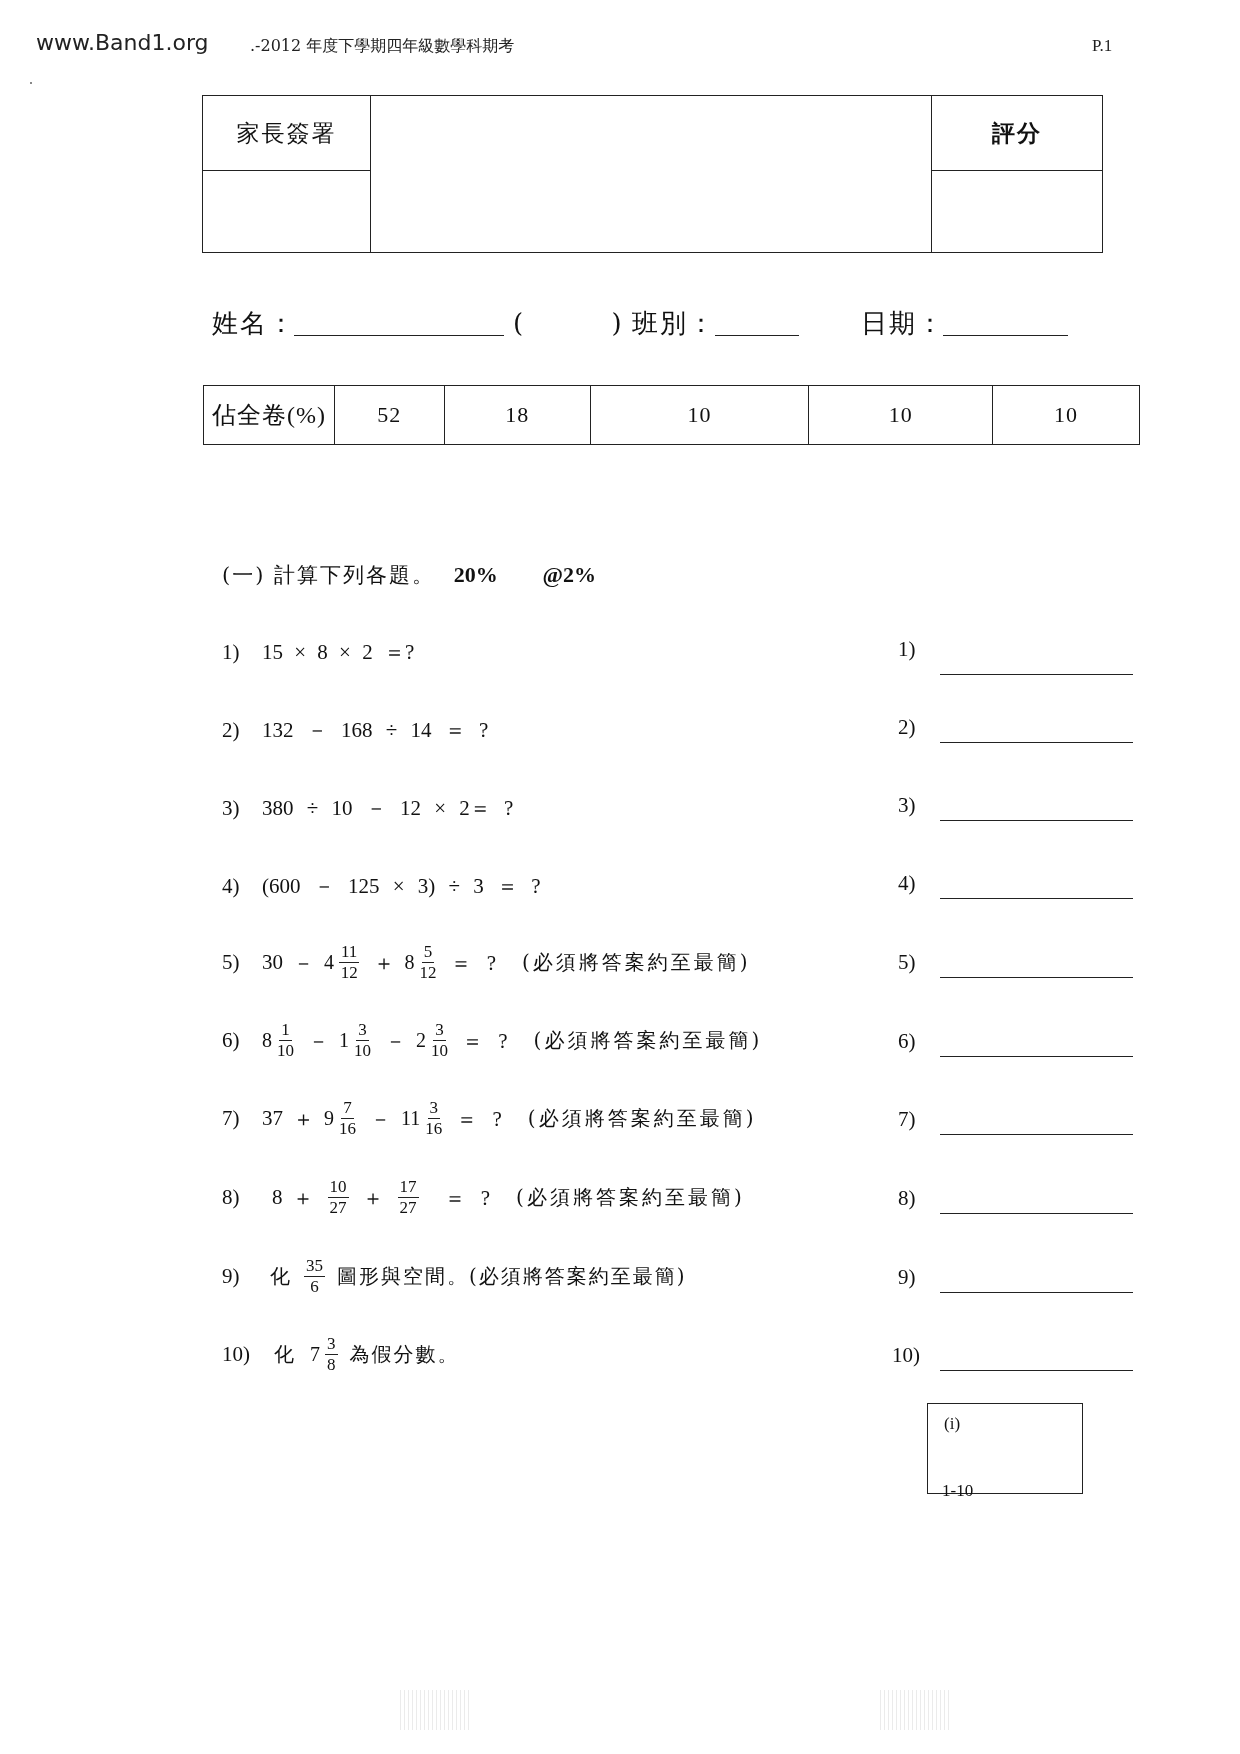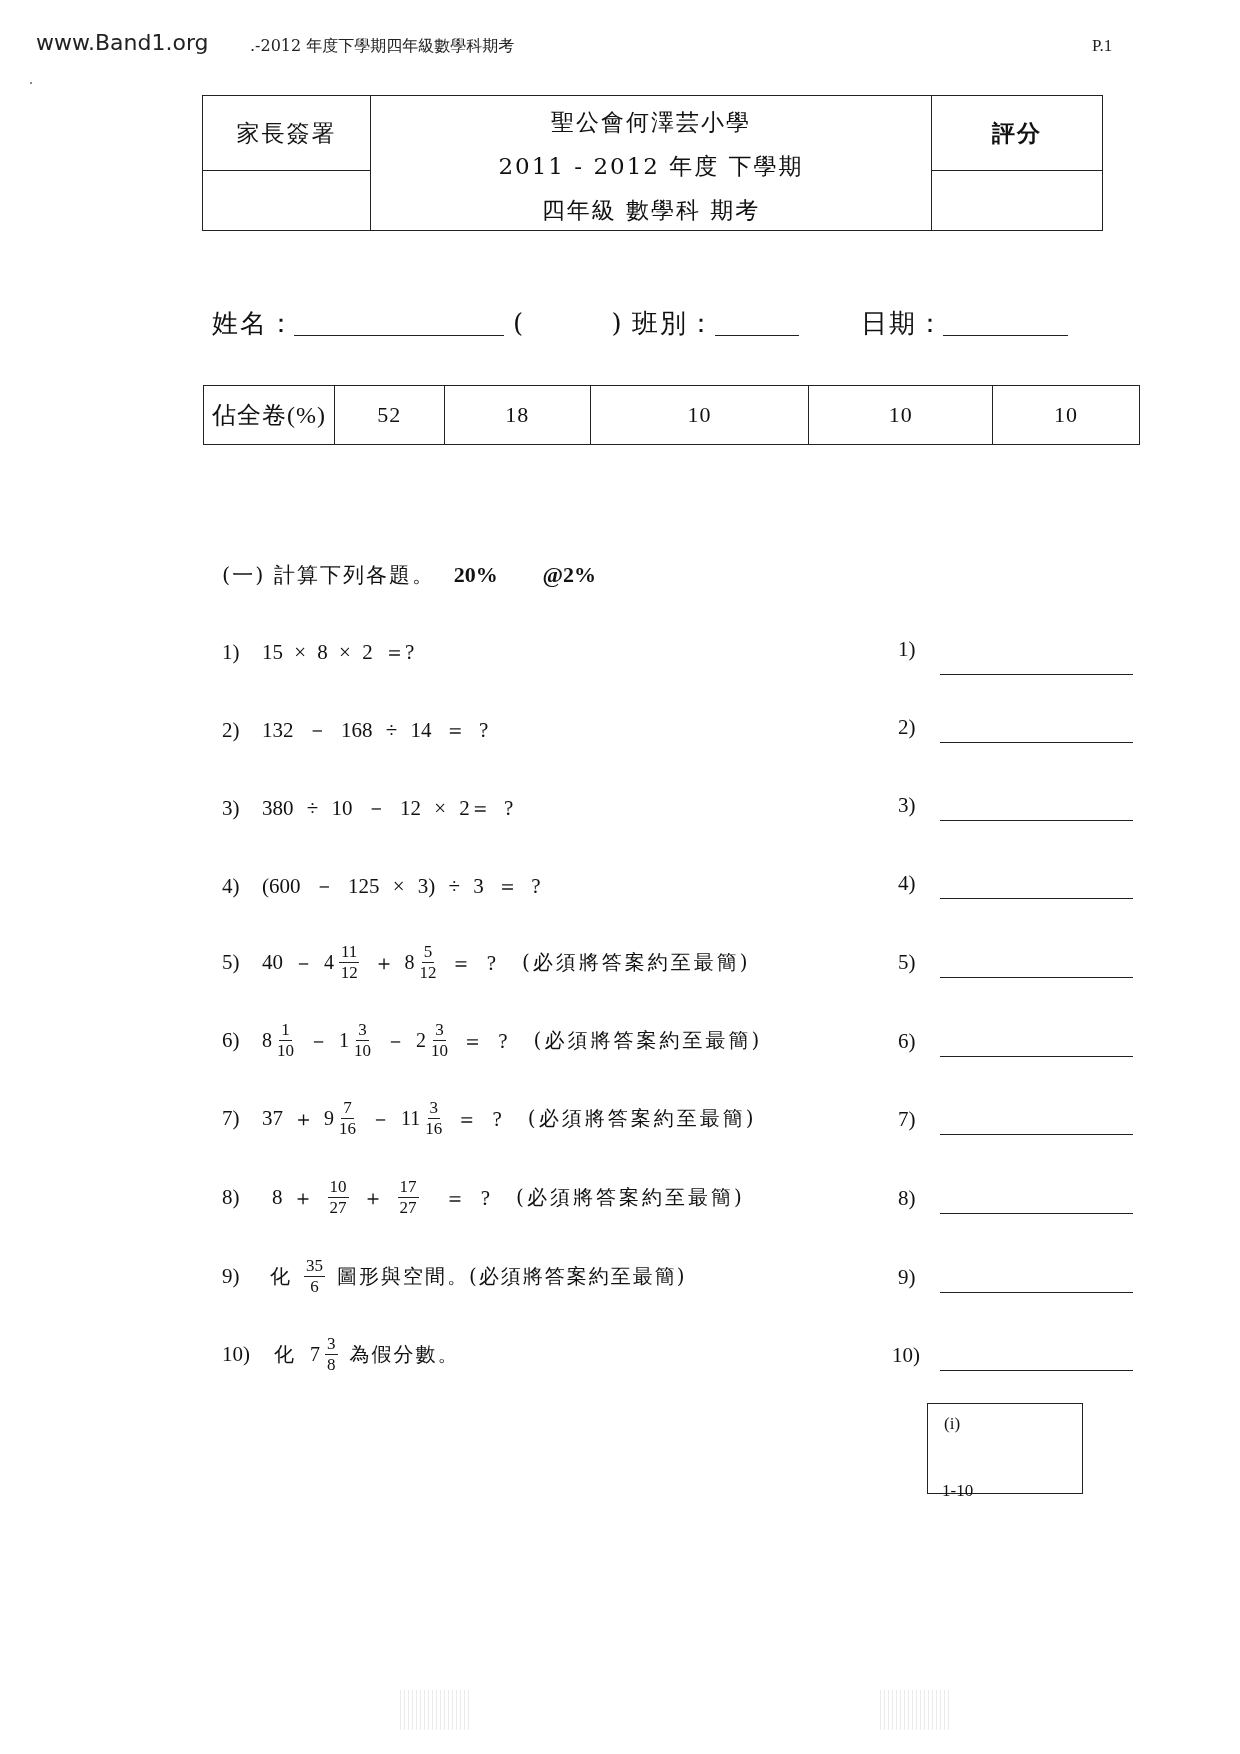--- a/index.html
+++ b/index.html
@@ -7,21 +7,21 @@
     width: 1240px; height: 1754px; position: relative; overflow: hidden;
     font-family: "DejaVu Serif", "Liberation Serif", serif; color: #111;
   }
   .abs { position: absolute; }
   .site { left: 36px; top: 30px; font-family: "DejaVu Sans", "Liberation Sans", sans-serif; font-size: 22px; color: #222; }
   .runhead { left: 250px; top: 36px; font-size: 16px; color: #222; }
   .page-no { left: 1092px; top: 36px; font-size: 17px; color: #222; font-family: "Liberation Serif", serif; }
   .speck { width: 2px; height: 2px; background: #888; }
 
   
-  .hdr { left: 202px; top: 95px; width: 901px; height: 136px; border: 1.5px solid #222; box-sizing: border-box; }
+  .hdr { left: 202px; top: 95px; width: 901px; height: 158px; border: 1.5px solid #222; box-sizing: border-box; }
   .hdr .col-l { position: absolute; left: 0; top: 0; width: 168px; height: 100%; border-right: 1.5px solid #222; box-sizing: border-box; }
   .hdr .col-r { position: absolute; right: 0; top: 0; width: 171px; height: 100%; border-left: 1.5px solid #222; box-sizing: border-box; font-weight: bold; }
   .hdr .cell-top { height: 75px; border-bottom: 1.5px solid #222; box-sizing: border-box; display: flex; align-items: center; justify-content: center; font-size: 23px; letter-spacing: 2px; }
   .hdr .cell-bot { height: 70px; }
   .hdr .center { position: absolute; left: 168px; right: 171px; top: 0; bottom: 0; text-align: center; }
   .hdr .center div { font-size: 23px; line-height: 44px; letter-spacing: 2px; }
   .hdr .center .l1 { margin-top: 4px; }
 
   
   .info { top: 306px; font-size: 26px; letter-spacing: 2px; }
@@ -65,25 +65,20 @@
 
 <div class="abs site">www.Band1.org</div>
 <div class="abs runhead">.-2012 年度下學期四年級數學科期考</div>
 <div class="abs page-no">P.1</div>
 <div class="abs speck" style="left:30px;top:82px"></div>
 
 <div class="abs hdr">
   <div class="col-l">
     <div class="cell-top">家長簽署</div>
     <div class="cell-bot"></div>
-  </div>
-  <div class="center">
-    <div class="l1">聖公會何澤芸小學</div>
-    <div>2011 - 2012 年度 下學期</div>
-    <div>四年級 數學科 期考</div>
   </div>
   <div class="col-r">
     <div class="cell-top">評分</div>
     <div class="cell-bot"></div>
   </div>
 </div>
 
 <div class="abs info" style="left:212px">姓名：</div>
 <div class="uline" style="left:294px;top:335px;width:210px"></div>
 <div class="abs info" style="left:513px;letter-spacing:18px">(　 )</div>
@@ -131,21 +126,21 @@
   <span class="num">3)</span>
   <span style="word-spacing:8px">380 ÷ 10 － 12 × 2＝ ?</span>
 </div>
 <div class="abs q" style="top:872px">
   <span class="num">4)</span>
   <span style="word-spacing:8px">(600 － 125 × 3) ÷ 3 ＝ ?</span>
 </div>
 
 <div class="abs q" style="top:942px">
   <span class="num">5)</span>
-  <span>40</span>
+  <span>30</span>
   <span class="tok">－</span>
   <span class="mixed">
     <span class="w">4</span>
     <span class="frac">
         <span class="n">11</span>
         <span>12</span>
       </span>
   </span>
   <span class="tok">＋</span>
   <span class="mixed">

